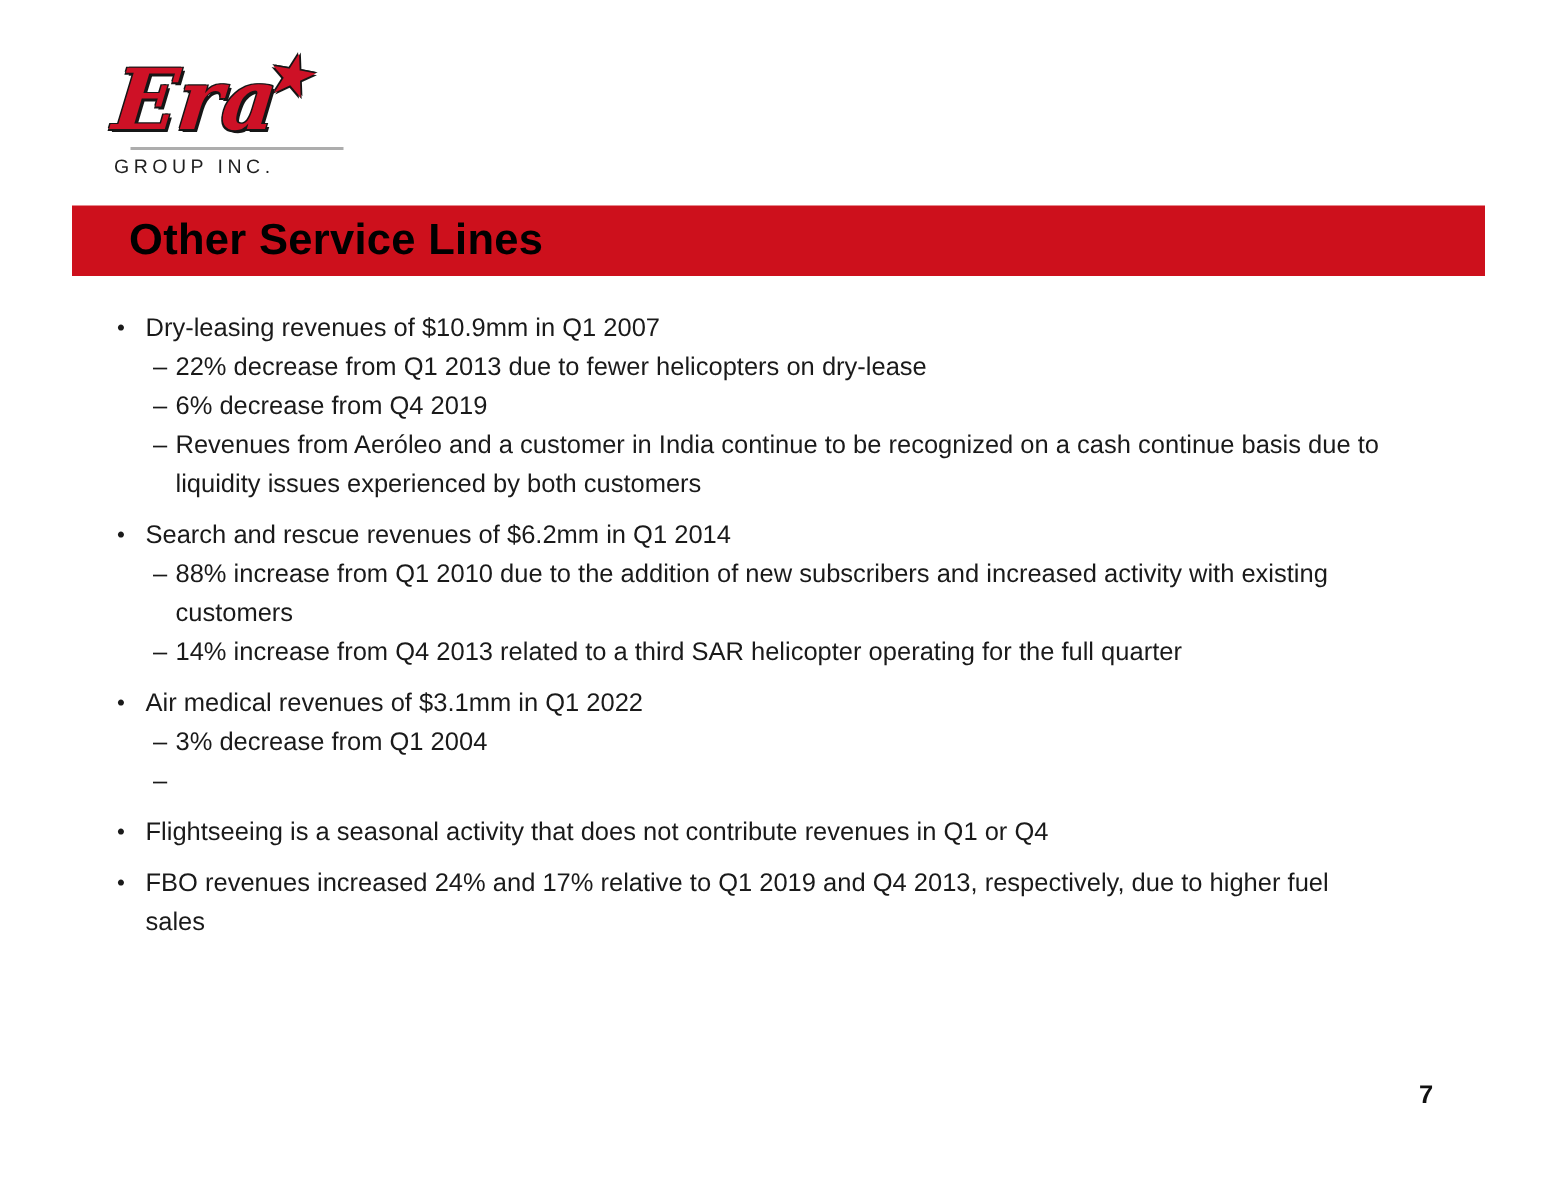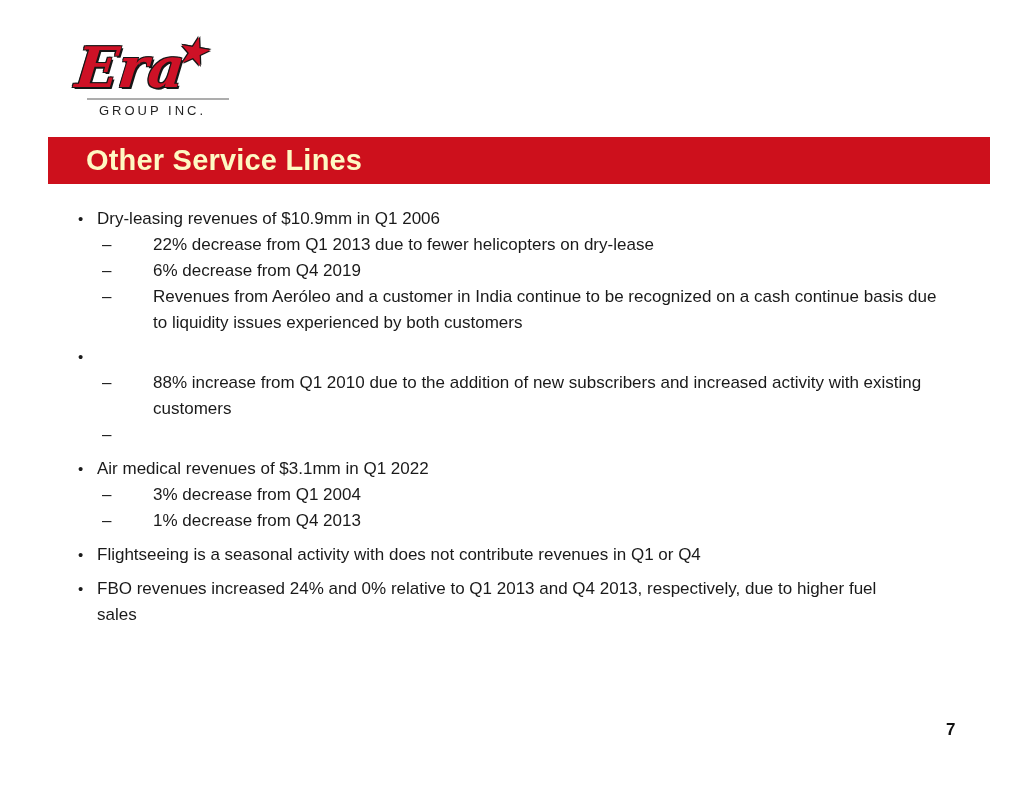--- a/index.html
+++ b/index.html
@@ -42,40 +42,39 @@
     transform: translateY(-24px) rotate(10deg);
     color: var(--brand-red);
     text-shadow: 1px 1px 0 #161616, -1px 1px 0 #161616, 1px -1px 0 #161616, -1px -1px 0 #161616;
   }
   .logo-rule { width: 142px; height: 2px; background: var(--rule-gray); margin: 1px 0 3px 11px; }
   .logo-sub {
     font-size: 13px;
     letter-spacing: 3px;
     color: #1f1f1f;
     white-space: nowrap;
-    text-align: center;
   }
 
   
   .title-bar {
     position: absolute;
     left: 48px;
     top: 137px;
     width: 942px;
     height: 47px;
     background: var(--bar-red);
     display: flex;
     align-items: center;
   }
   .title-bar h1 {
     margin: 0;
     padding-left: 38px;
     font-size: 29px;
     font-weight: bold;
-    color: #fef9c3;
+    color: #000000;
     letter-spacing: 0.2px;
     white-space: nowrap;
   }
 
   
   .content {
     position: absolute;
     left: 78px;
     top: 206px;
     width: 862px;
@@ -83,21 +82,21 @@
     line-height: 26px;
     color: var(--text-black);
   }
   .bullet-group + .bullet-group { margin-top: 8px; }
   .row { display: flex; align-items: flex-start; }
   .glyph { flex: 0 0 auto; }
   .bullet-glyph { width: 19px; font-size: 15px; }
   .main-text { max-width: 790px; }
   .sub-row { margin-left: 24px; }
   .dash-glyph { width: 15px; }
-  .sub-text { max-width: 812px; margin-left: 36px; }
+  .sub-text { max-width: 812px; }
 
   
   .page-number {
     position: absolute;
     left: 946px;
     top: 720px;
     font-size: 17px;
     font-weight: bold;
     color: #111111;
   }
@@ -116,70 +115,71 @@
   </div>
 
   <div class="title-bar">
     <h1>Other Service Lines</h1>
   </div>
 
   <div class="content">
       <div class="bullet-group">
         <div class="row main-row">
           <span class="glyph bullet-glyph">•</span>
-          <div class="text main-text">Dry-leasing revenues of $10.9mm in Q1 2006</div>
+          <div class="text main-text">Dry-leasing revenues of $10.9mm in Q1 2007</div>
         </div>
         <div class="row sub-row">
           <span class="glyph dash-glyph">–</span>
           <div class="text sub-text">22% decrease from Q1 2013 due to fewer helicopters on dry-lease</div>
         </div>
         <div class="row sub-row">
           <span class="glyph dash-glyph">–</span>
           <div class="text sub-text">6% decrease from Q4 2019</div>
         </div>
         <div class="row sub-row">
           <span class="glyph dash-glyph">–</span>
           <div class="text sub-text">Revenues from Aeróleo and a customer in India continue to be recognized on a cash continue basis due to liquidity issues experienced by both customers</div>
         </div>
       </div>
       <div class="bullet-group">
         <div class="row main-row">
           <span class="glyph bullet-glyph">•</span>
+          <div class="text main-text">Search and rescue revenues of $6.2mm in Q1 2014</div>
         </div>
         <div class="row sub-row">
           <span class="glyph dash-glyph">–</span>
           <div class="text sub-text">88% increase from Q1 2010 due to the addition of new subscribers and increased activity with existing customers</div>
         </div>
         <div class="row sub-row">
           <span class="glyph dash-glyph">–</span>
+          <div class="text sub-text">14% increase from Q4 2013 related to a third SAR helicopter operating for the full quarter</div>
         </div>
       </div>
       <div class="bullet-group">
         <div class="row main-row">
           <span class="glyph bullet-glyph">•</span>
           <div class="text main-text">Air medical revenues of $3.1mm in Q1 2022</div>
         </div>
         <div class="row sub-row">
           <span class="glyph dash-glyph">–</span>
           <div class="text sub-text">3% decrease from Q1 2004</div>
         </div>
         <div class="row sub-row">
           <span class="glyph dash-glyph">–</span>
-          <div class="text sub-text">1% decrease from Q4 2013</div>
         </div>
       </div>
       <div class="bullet-group">
         <div class="row main-row">
           <span class="glyph bullet-glyph">•</span>
-          <div class="text main-text">Flightseeing is a seasonal activity with does not contribute revenues in Q1 or Q4</div>
+          <div class="text main-text">Flightseeing is a seasonal activity that does not contribute revenues in Q1 or Q4</div>
         </div>
       </div>
       <div class="bullet-group">
         <div class="row main-row">
           <span class="glyph bullet-glyph">•</span>
-          <div class="text main-text">FBO revenues increased 24% and 0% relative to Q1 2013 and Q4 2013, respectively, due to higher fuel sales</div>
+          <div class="text main-text">FBO revenues increased 24% and 17% relative to Q1 2019 and Q4 2013, respectively, due to higher fuel sales</div>
         </div>
       </div>
     </div>
 
   <div class="page-number">7</div>
 
 </div>
 
 </body></html>

